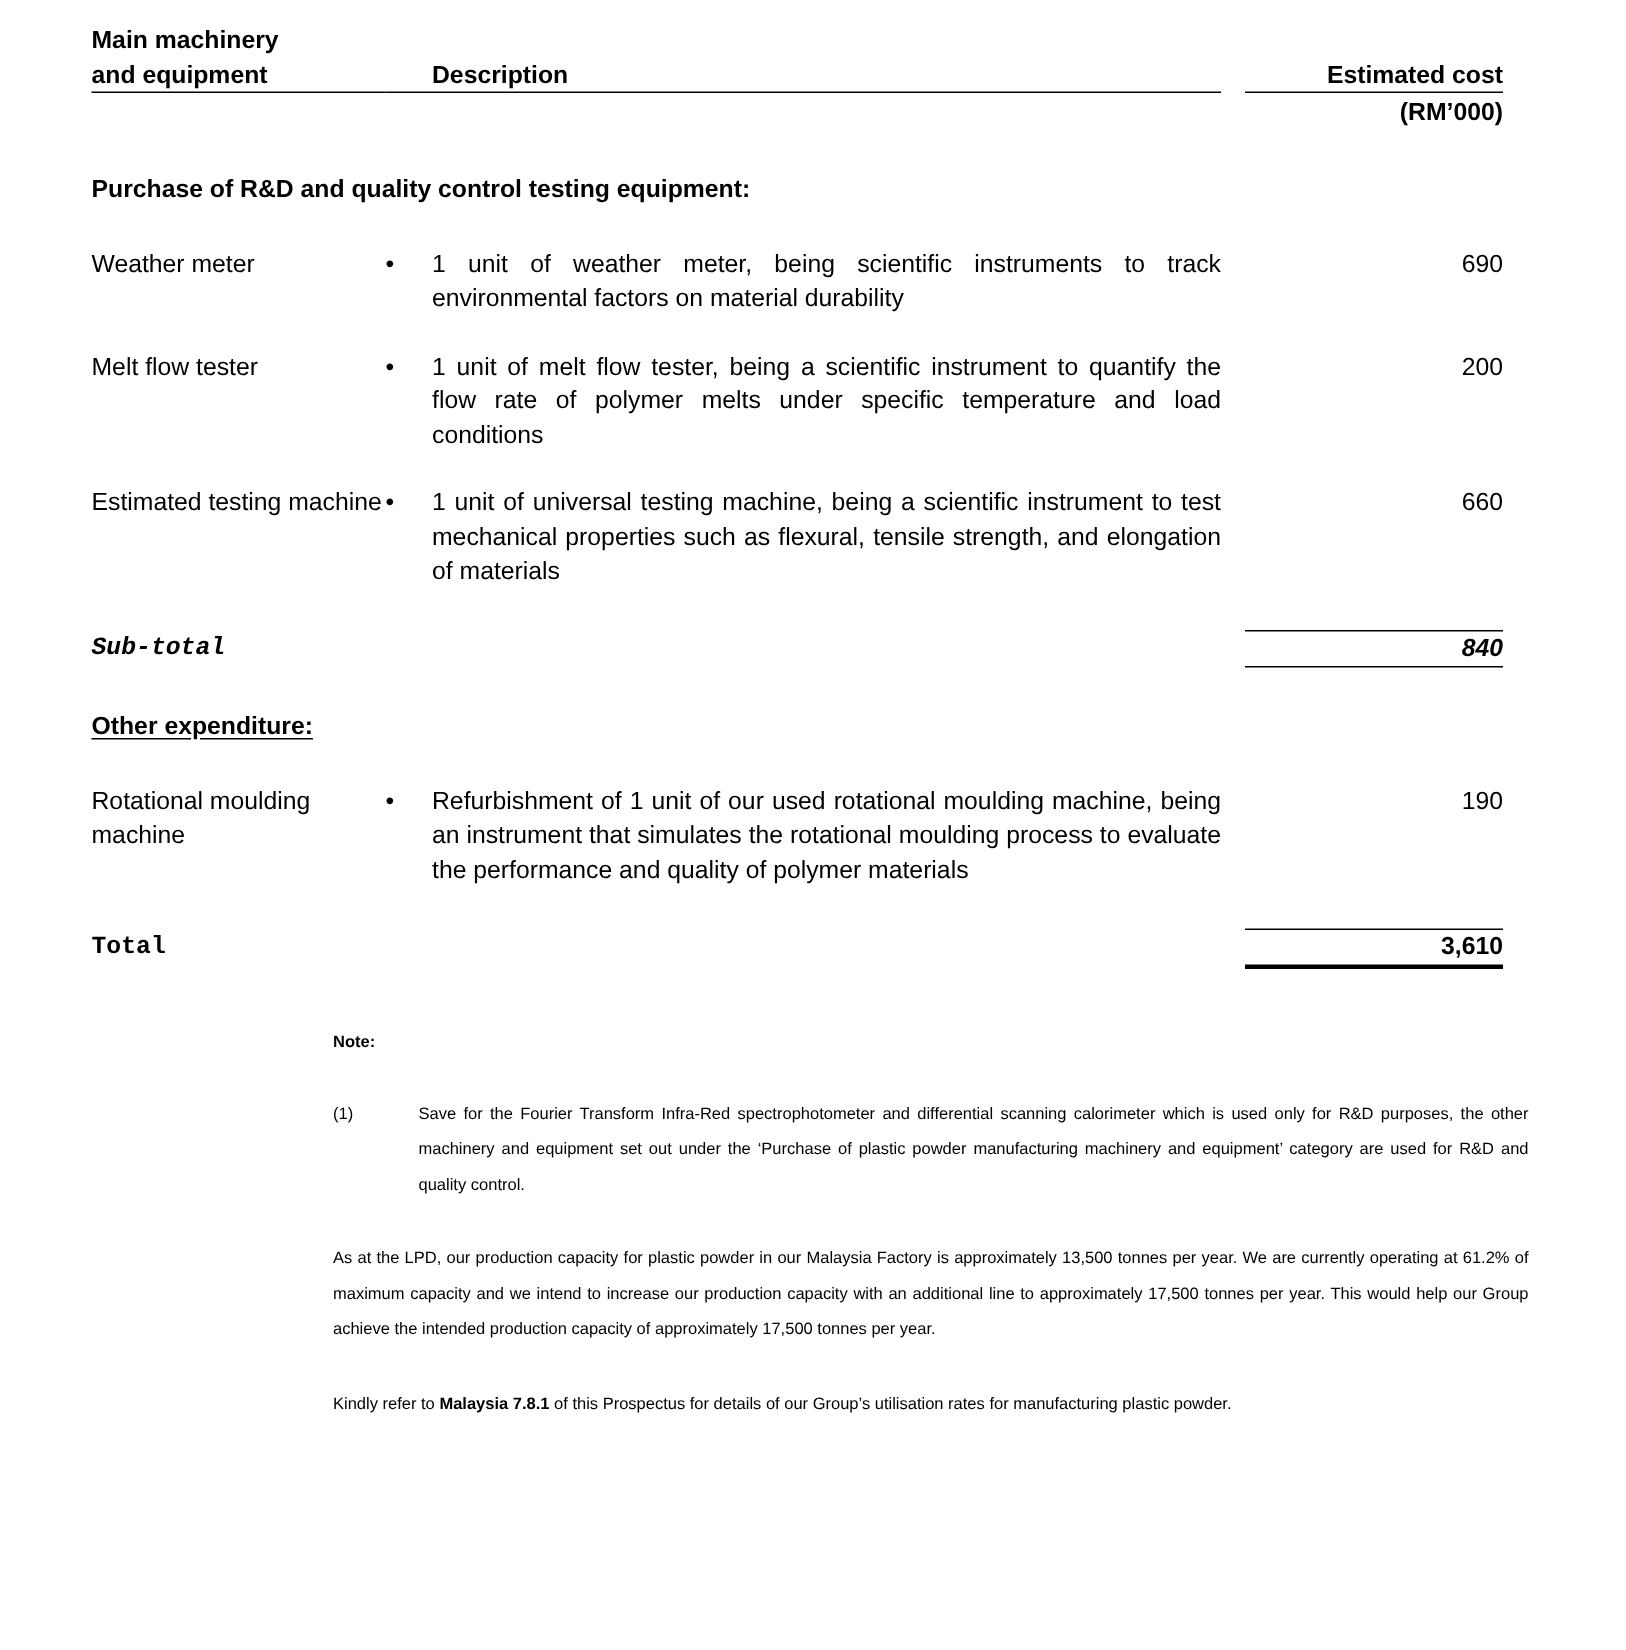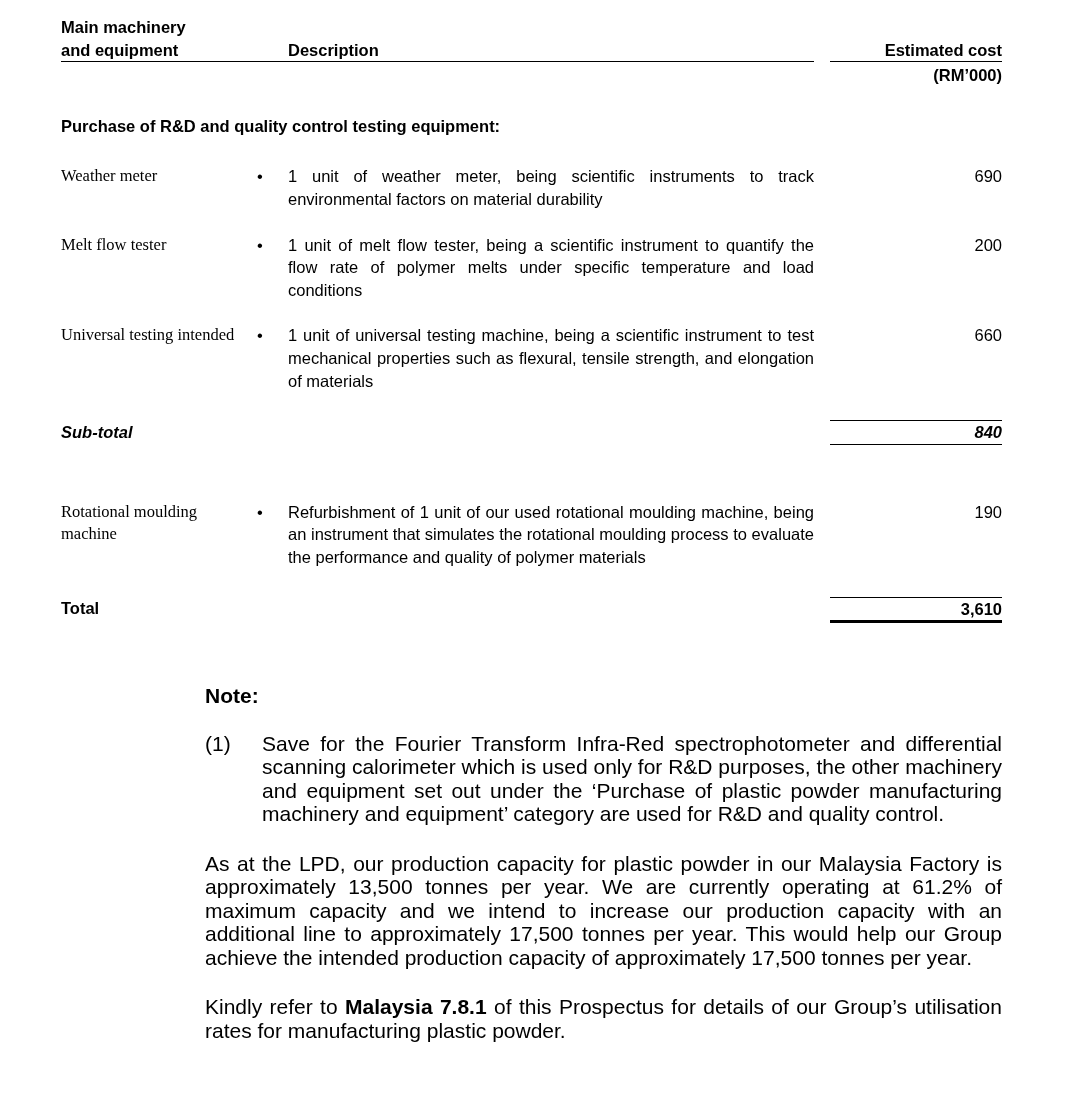--- a/index.html
+++ b/index.html
@@ -61,21 +61,21 @@
   .rule-cost {
     border-bottom: 1.6px solid #000;
   }
   .cost-al { text-align: right; }
 
   .subhead {
     font-weight: bold;
   }
 
   
-  .item-cell { padding-right: 8px; font-family: Liberation Serif, serif; }
+  .item-cell { padding-right: 8px; }
   .bullet {
     font-size: 17px;
     line-height: 22.6px;
     padding-top: 1px;
   }
   .desc-cell {
     text-align: justify;
     text-justify: inter-word;
     padding-right: 2px;
   }
@@ -97,35 +97,36 @@
     border-bottom: 1.6px solid #000;
     padding: 3px 0 4px 0;
   }
   .tot-val.ital { font-style: italic; }
   .tot-val.grand {
     border-top: 1.6px solid #000;
     border-bottom: 3.2px solid #000;
   }
   .tot-row-label {
     padding-top: 4px;
+    font-family: Liberation Mono, monospace;
   }
 
   .under {
     text-decoration: underline;
     text-underline-offset: 3px;
     font-weight: bold;
   }
 
   
   .notes {
     position: absolute;
-    left: 205px;
+    left: 222px;
     top: 684px;
     width: 797px;
-    font-size: 21px;
+    font-size: 11px;
     line-height: 23.5px;
   }
   .note-title {
     font-weight: bold;
     margin-bottom: 24px;
   }
   .note-item {
     display: flex;
     margin-bottom: 26px;
   }
@@ -216,21 +217,21 @@
         <td class="desc-cell">1 unit of melt flow tester, being a scientific instrument to quantify the flow rate of polymer melts under specific temperature and load conditions</td>
         <td></td>
         <td class="cost-cell">200</td>
       </tr>
 
       <tr>
           <td colspan="5" class="spacer-sm"></td>
         </tr>
 
       <tr>
-        <td class="item-cell">Universal testing intended</td>
+        <td class="item-cell">Estimated testing machine</td>
         <td class="bullet">•</td>
         <td class="desc-cell">1 unit of universal testing machine, being a scientific instrument to test mechanical properties such as flexural, tensile strength, and elongation of materials</td>
         <td></td>
         <td class="cost-cell">660</td>
       </tr>
 
       <tr>
           <td colspan="5" class="spacer-md"></td>
         </tr>
 
@@ -239,20 +240,25 @@
         <td></td>
         <td></td>
         <td></td>
         <td class="tot-val ital">840</td>
       </tr>
 
       <tr>
           <td colspan="5" class="spacer-md"></td>
         </tr>
 
+      <tr>
+        <td colspan="5">
+          <span class="under">Other expenditure:</span>
+        </td>
+      </tr>
 
       <tr>
           <td colspan="5" class="spacer-md"></td>
         </tr>
 
       <tr>
         <td class="item-cell">Rotational moulding machine</td>
         <td class="bullet">•</td>
         <td class="desc-cell">Refurbishment of 1 unit of our used rotational moulding machine, being an instrument that simulates the rotational moulding process to evaluate the performance and quality of polymer materials</td>
         <td></td>

